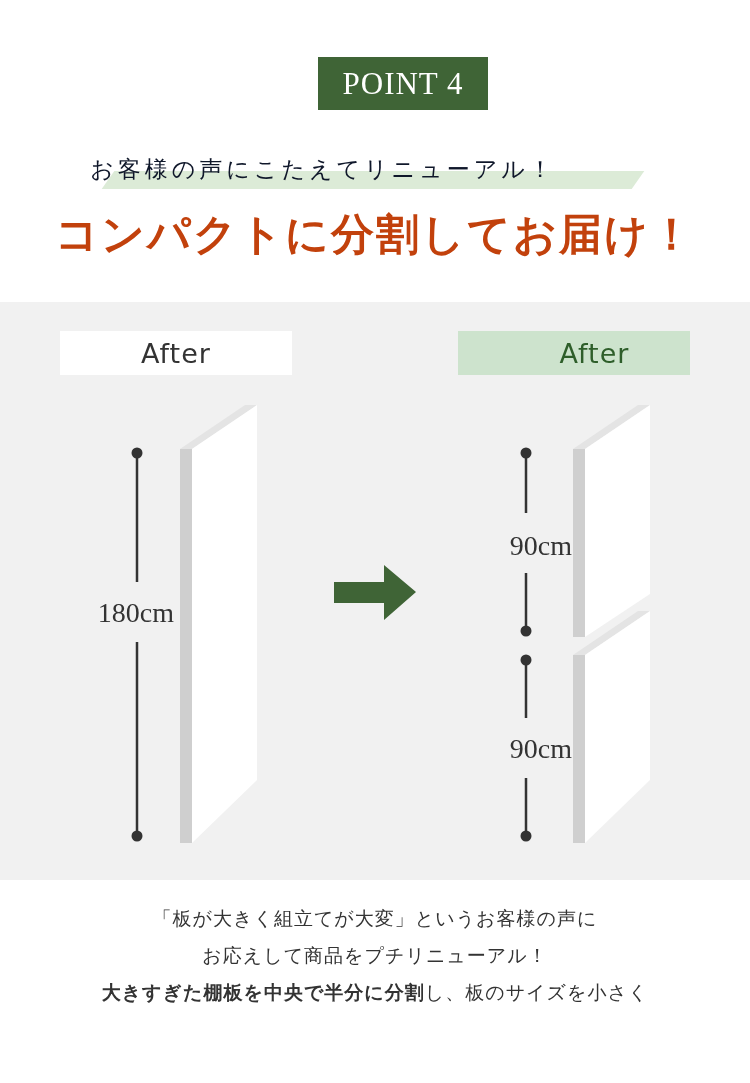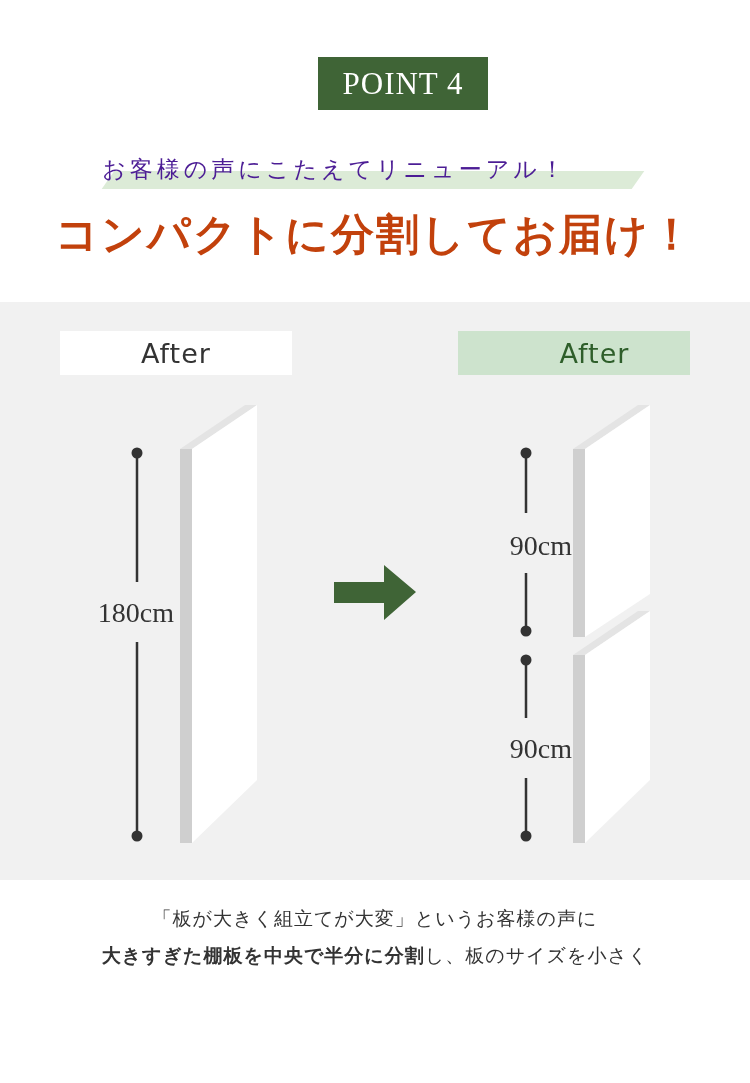--- a/index.html
+++ b/index.html
@@ -13,22 +13,22 @@
     font-size:31px; letter-spacing:1px;
     display:flex; align-items:center; justify-content:center;margin-left:28px;
   }
   .subtitle-wrap { position:absolute; left:0; top:150px; width:750px; height:50px; }
   .subtitle-band {
     position:absolute; left:108px; top:21px; width:530px; height:18px;
     background:#dcebd7;
     transform:skewX(-35deg);
   }
   .subtitle {
-    position:absolute; left:16px; top:4px; width:638px; text-align:center;
-    font-size:23px; letter-spacing:4px; color:#4c1d95;
+    position:absolute; left:4px; top:4px; width:638px; text-align:center;
+    font-size:23px; letter-spacing:4px; color:#0f172a;
   }
   .headline {
     position:absolute; left:0; top:206px; width:750px; text-align:center;
     font-size:43px; font-weight:bold; letter-spacing:2px; color:#c2410c;
   }
 
   .gray-section { position:absolute; left:0; top:302px; width:750px; height:578px; background:#f1f1f1; }
 
   .label {
     position:absolute; top:331px; width:232px; height:44px;
@@ -115,14 +115,15 @@
     <circle cx="526" cy="836" r="5.5" fill="#333"></circle>
   </g>
 </svg>
 
 <div class="dim-text" style="left:54px; top:597px;">180cm</div>
 <div class="dim-text" style="left:452px; top:530px;">90cm</div>
 <div class="dim-text" style="left:452px; top:733px;">90cm</div>
 
 <div class="body-text">
   <div>「板が大きく組立てが大変」というお客様の声に</div>
+  <div>お応えして商品をプチリニューアル！</div>
   <div><b>大きすぎた棚板を中央で半分に分割</b><span>し、板のサイズを小さく</span></div>
 </div>
 
 </body></html>

